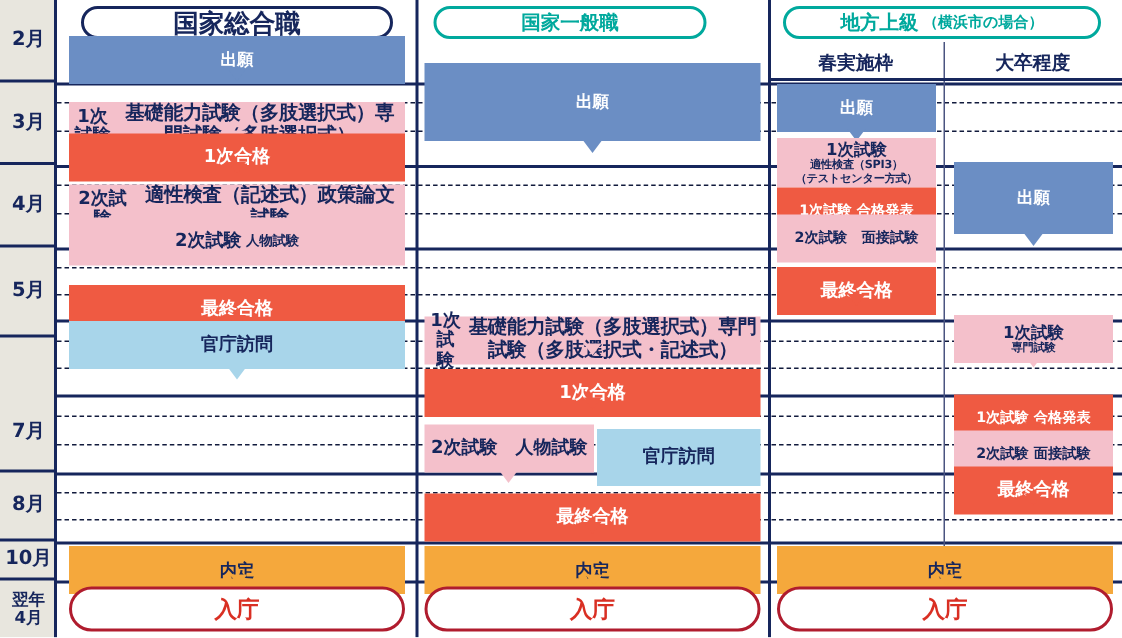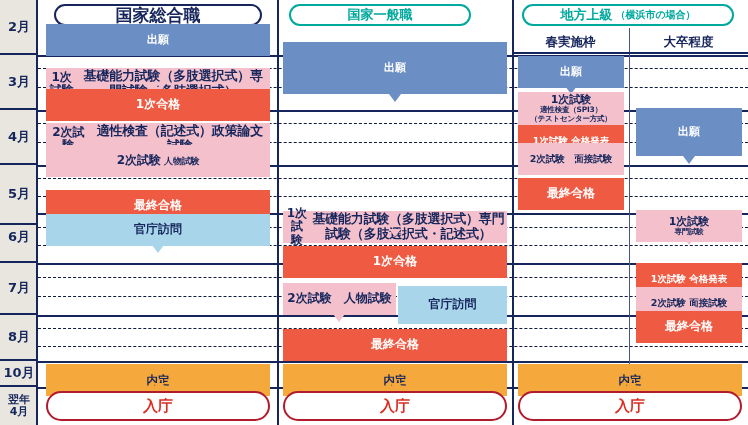--- a/index.html
+++ b/index.html
@@ -132,23 +132,20 @@
       <span>2月</span>
     </div>
   <div class="month-cell" style="top:55px;height:55px;">
       <span>3月</span>
     </div>
   <div class="month-cell" style="top:110px;height:55px;">
       <span>4月</span>
     </div>
   <div class="month-cell" style="top:165px;height:60px;">
       <span>5月</span>
-    </div>
-  <div class="month-cell" style="top:213px;height:50px;">
-      <span>6月</span>
     </div>
   <div class="month-cell" style="top:263px;height:52px;">
       <span>7月</span>
     </div>
   <div class="month-cell" style="top:315px;height:46px;">
       <span>8月</span>
     </div>
   <div class="month-cell" style="top:361px;height:26px;">
       <span>10月</span>
     </div>

